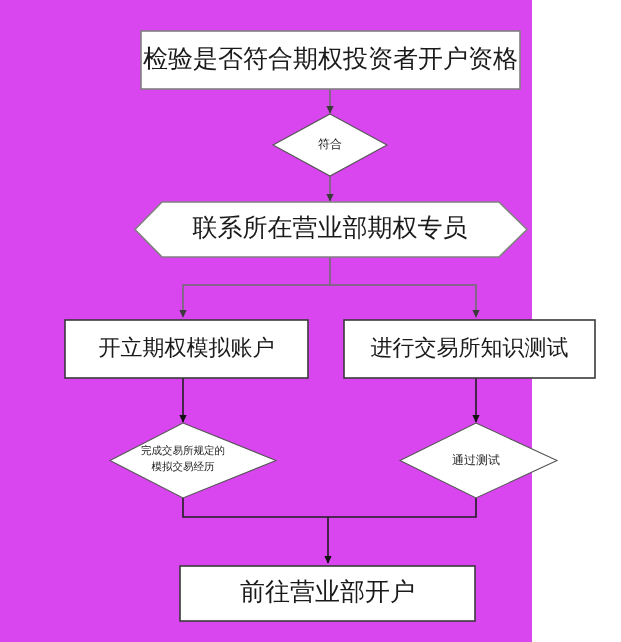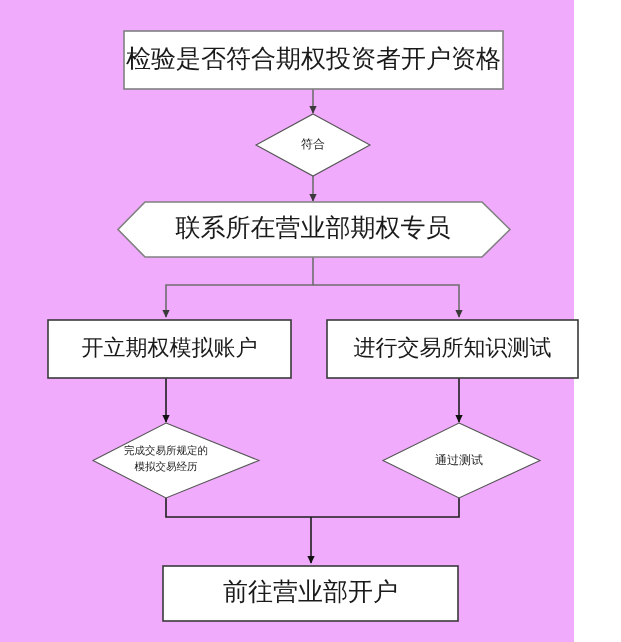--- a/index.html
+++ b/index.html
@@ -8,23 +8,24 @@
     background: #ffffff;
   }
   body {
     width: 621px;
     height: 642px;
     overflow: hidden;
     font-family: "Liberation Serif", "DejaVu Serif", serif;
   }
   #flowchart-root {
     position: relative;
-    width: 574px;
+    width: 515px;
     height: 642px;
-    background: #f0abfc;
+    background: #d946ef;
+    padding-left: 17px;
   }
   svg#flow-svg {
     display: block;
     width: 621px;
     height: 642px;
   }
   .node-shape {
     fill: #ffffff;
     stroke: #808080;
     stroke-width: 1.6;

